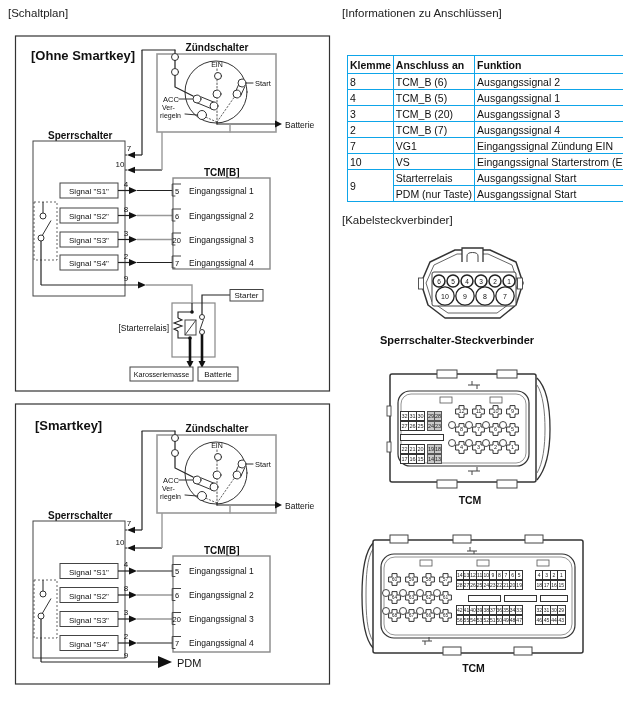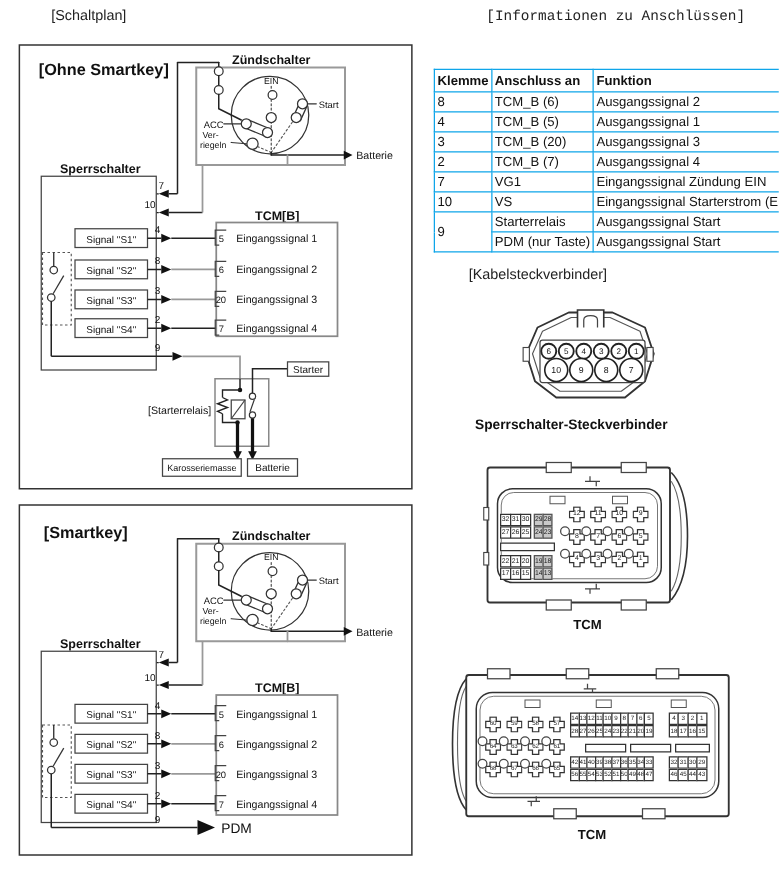--- a/index.html
+++ b/index.html
@@ -1,18 +1,18 @@
 <!DOCTYPE html>
 <html><head>
 <meta charset="utf-8">
 <style>
   html,body{margin:0;padding:0;background:#fff;}
   body{width:623px;height:701px;position:relative;font-family:"Liberation Sans",sans-serif;color:#111;overflow:hidden;}
   .abs{position:absolute;}
-  .sec-label{font-size:11.5px;color:#222;margin-left:33px;}
+  .sec-label{font-size:11.5px;color:#222;}
   svg text{font-family:"Liberation Sans",sans-serif;fill:#111;}
   
   table.info{border-collapse:collapse;table-layout:fixed;}
   table.info th,table.info td{border:1px solid #0ea5e9;text-align:left;vertical-align:middle;padding:0 2px;overflow:hidden;white-space:nowrap;}
   table.info th{font-size:10.5px;font-weight:bold;height:17px;}
   table.info td{font-size:10.5px;height:15px;}
   td.small-fn{font-size:9.5px;}
   td.xsmall-fn{font-size:8px;}
   
   .cap{font-weight:bold;font-size:11px;text-align:left;}
@@ -32,21 +32,21 @@
   .xpin i{position:absolute;left:0;top:0;right:0;bottom:0;font-style:normal;font-size:5.5px;line-height:13px;text-align:center;color:#222;}
   .xpin.sm i{font-size:5px;}
   .xrow{position:absolute;display:flex;gap:4px;}
   .hole{position:absolute;width:6px;height:6px;border:1px solid #444;border-radius:50%;background:#fff;}
   .bar{position:absolute;box-sizing:border-box;border:1px solid #333;background:#fff;}
 </style>
 </head>
 <body>
 
 <div class="abs sec-label" style="left:8px;top:7px;">[Schaltplan]</div>
-<div class="abs sec-label" style="left:356px;top:7px;font-family:Liberation Mono, monospace;">[Informationen zu Anschlüssen]</div>
+<div class="abs sec-label" style="left:342px;top:7px;">[Informationen zu Anschlüssen]</div>
 <div class="abs sec-label" style="left:342px;top:214px;">[Kabelsteckverbinder]</div>
 
 <svg class="abs" style="left:14px;top:31px;" width="317" height="362" viewBox="0 0 317 362">
   <rect x="1.5" y="5" width="314" height="355" fill="none" stroke="#333" stroke-width="1.2"></rect>
   <text x="17" y="29" font-size="13" font-weight="bold">[Ohne Smartkey]</text>
 
   <g stroke-linecap="round">
     <text x="203" y="20" font-size="10" font-weight="bold" text-anchor="middle">Zündschalter</text>
     <rect x="143" y="23" width="119" height="78" fill="none" stroke="#999" stroke-width="1.6"></rect>
     <circle cx="202" cy="61" r="31" fill="none" stroke="#333" stroke-width="1"></circle>

